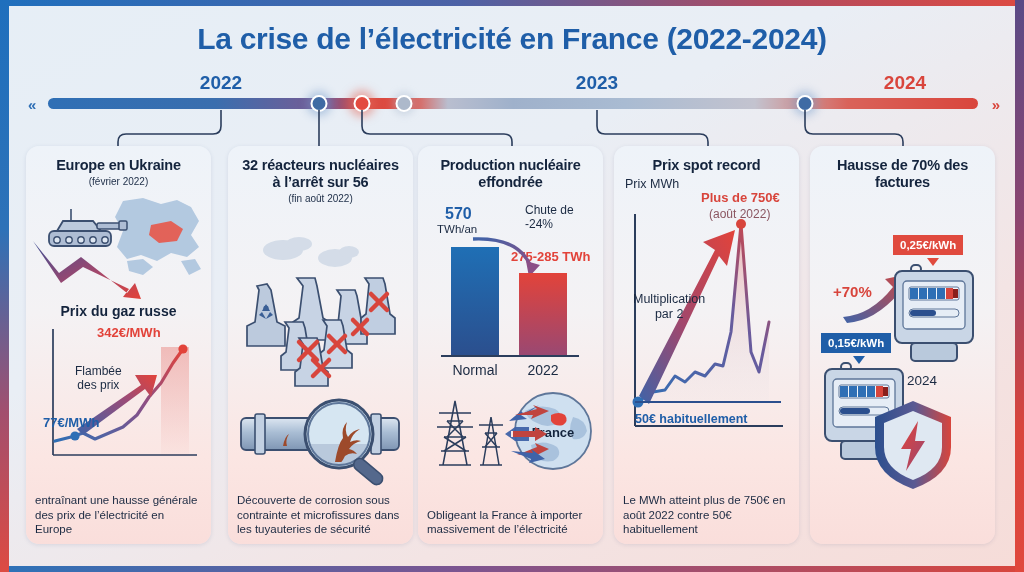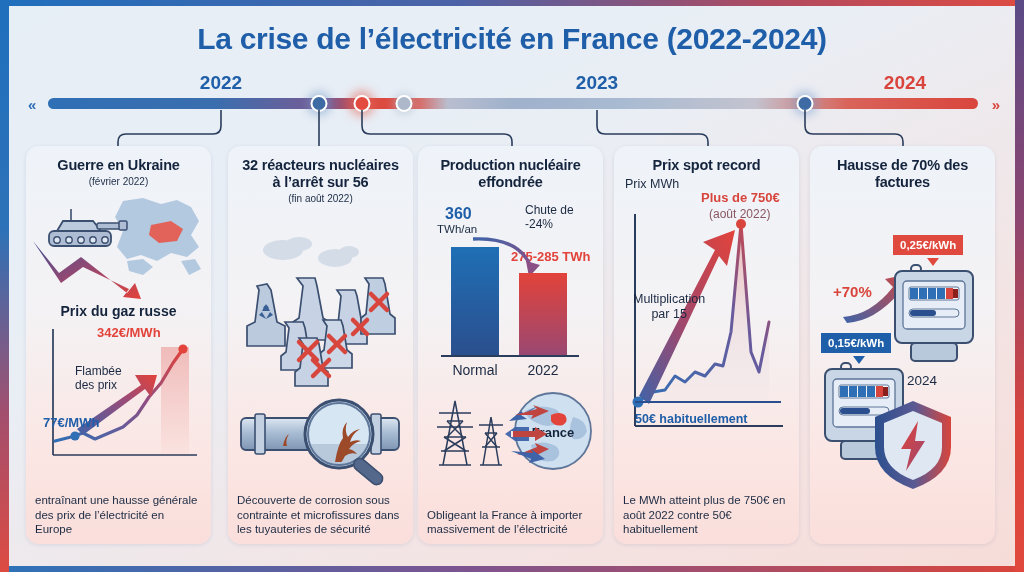--- a/index.html
+++ b/index.html
@@ -152,21 +152,21 @@
         <path d="M221,6 L221,22 Q221,30 213,30 L126,30 Q118,30 118,38 L118,44"></path>
         <path d="M319,6 L319,44"></path>
         <path d="M362,6 L362,22 Q362,30 370,30 L504,30 Q512,30 512,38 L512,44"></path>
         <path d="M597,6 L597,22 Q597,30 605,30 L700,30 Q708,30 708,38 L708,44"></path>
         <path d="M805,6 L805,22 Q805,30 813,30 L895,30 Q903,30 903,38 L903,44"></path>
       </g>
     </svg>
   </div>
 
   <div class="panel" id="p1">
-    <div class="p-title">Guerre en Ukraine</div>
+    <div class="p-title">Europe en Ukraine</div>
     <div class="p-sub">(février 2022)</div>
 
     <div class="p-body">
 
       <svg class="fig" style="left:-4px;top:8px;" width="175" height="106" viewBox="0 0 175 106">
         <g opacity="0.85">
           <path d="M92,6 L112,3 L130,9 L146,5 L160,12 L168,26 L160,40 L168,52 L156,62 L140,58 L126,66 L110,60 L96,64 L86,52 L92,36 L84,22 Z" fill="#a9c2dd"></path>
           <path d="M120,30 L140,26 L152,34 L146,46 L128,48 L118,40 Z" fill="#e04a3e"></path>
           <path d="M96,66 L112,64 L122,72 L112,80 L98,76 Z" fill="#a9c2dd"></path>
           <path d="M150,66 L164,64 L170,74 L158,80 Z" fill="#a9c2dd"></path>
@@ -217,21 +217,21 @@
         <line x1="16" y1="6" x2="16" y2="132" stroke="#2b3d5c" stroke-width="1.7"></line>
         <line x1="16" y1="132" x2="160" y2="132" stroke="#2b3d5c" stroke-width="1.7"></line>
         <path d="M124,24 L124,132 L152,132 L152,24 Z" fill="url(#gfill)"></path>
         <path d="M18,118 L34,114 L46,110 L58,116 L72,110 L86,104 L100,92 L112,74 L124,60 L136,40 L146,26" fill="none" stroke="url(#gl1)" stroke-width="3.2" stroke-linejoin="round" stroke-linecap="round"></path>
         <circle cx="38" cy="113" r="4.6" fill="#2f6fb5"></circle>
         <circle cx="146" cy="26" r="4.6" fill="#e2433a"></circle>
         <path d="M40,106 L104,62 L98,52 L120,52 L114,74 L108,66 L46,112 Z" fill="url(#garr)"></path>
       </svg>
       <div class="lbl" style="left:8px;top:228px;font-size:13px;color:#1f5ea8;">77€/MWh</div>
       <div class="lbl" style="left:62px;top:138px;font-size:13px;color:#e2433a;">342€/MWh</div>
-      <div style="position:absolute;left:40px;top:178px;font-size:12px;color:#1b2a42;line-height:1.15;">
+      <div style="position:absolute;left:40px;top:178px;font-size:12px;color:#1b2a42;line-height:1.15;text-align:center;">
         <div>Flambée</div>
         <div>des prix</div>
       </div>
     </div>
 
     <div class="p-caption">entraînant une hausse générale des prix de l’électricité en Europe</div>
   </div>
 
   <div class="panel" id="p2">
     <div class="p-title">32 réacteurs nucléaires à l’arrêt sur 56</div>
@@ -302,21 +302,21 @@
     </div>
 
     <div class="p-caption">Découverte de corrosion sous contrainte et microfissures dans les tuyauteries de sécurité</div>
   </div>
 
   <div class="panel" id="p3">
     <div class="p-title">Production nucléaire effondrée</div>
 
     <div class="p-body">
 
-      <div class="lbl" style="left:18px;top:14px;font-size:16px;color:#1f5ea8;">360</div>
+      <div class="lbl" style="left:18px;top:14px;font-size:16px;color:#1f5ea8;">570</div>
       <div style="position:absolute;left:10px;top:32px;font-size:11.5px;color:#1b2a42;">TWh/an</div>
       <div style="position:absolute;left:98px;top:12px;font-size:12px;color:#1b2a42;line-height:1.2;">
         <div>Chute de</div>
         <div style="font-weight:normal;">-24%</div>
       </div>
       <div class="lbl" style="left:84px;top:58px;font-size:13px;color:#e2433a;">275-285 TWh</div>
 
       <svg class="fig" style="left:0px;top:44px;" width="167" height="146" viewBox="0 0 167 146">
         <defs>
           <linearGradient id="barb" x1="0" y1="0" x2="0" y2="1">
@@ -405,21 +405,21 @@
         <path d="M14,188 L30,178 L42,176 L52,162 L62,168 L72,158 L82,162 L92,150 L100,152 L108,118 L118,10 L128,138 L136,158 L146,108 L146,188 Z" fill="url(#sfill)"></path>
         <path d="M14,188 L30,178 L42,176 L52,162 L62,168 L72,158 L82,162 L92,150 L100,152 L108,118 L118,10 L128,138 L136,158 L146,108" fill="none" stroke="url(#sline)" stroke-width="3" stroke-linejoin="round" stroke-linecap="round"></path>
         <circle cx="118" cy="10" r="5" fill="#d8453c"></circle>
         <circle cx="15" cy="188" r="5.5" fill="#2f6fb5"></circle>
         <path d="M16,182 L92,36 L80,28 L112,16 L104,52 L96,42 L26,190 Z" fill="url(#sarr)"></path>
         <line x1="12" y1="188" x2="158" y2="188" stroke="#2b4f8e" stroke-width="2.2"></line>
       </svg>
 
       <div style="position:absolute;left:10px;top:118px;font-size:12.5px;color:#1b2a42;line-height:1.18;">
         <div>Multiplication</div>
-        <div style="text-align:center;">par 15</div>
+        <div style="text-align:center;">par 2</div>
       </div>
       <div style="position:absolute;left:12px;top:238px;font-size:12.5px;color:#1b2a42;">
         <span style="color:#1f5ea8;font-weight:bold;">50€ habituellement</span>
       </div>
     </div>
 
     <div class="p-caption">Le MWh atteint plus de 750€ en août 2022 contre 50€ habituellement</div>
   </div>
 
   <div class="panel" id="p5">

